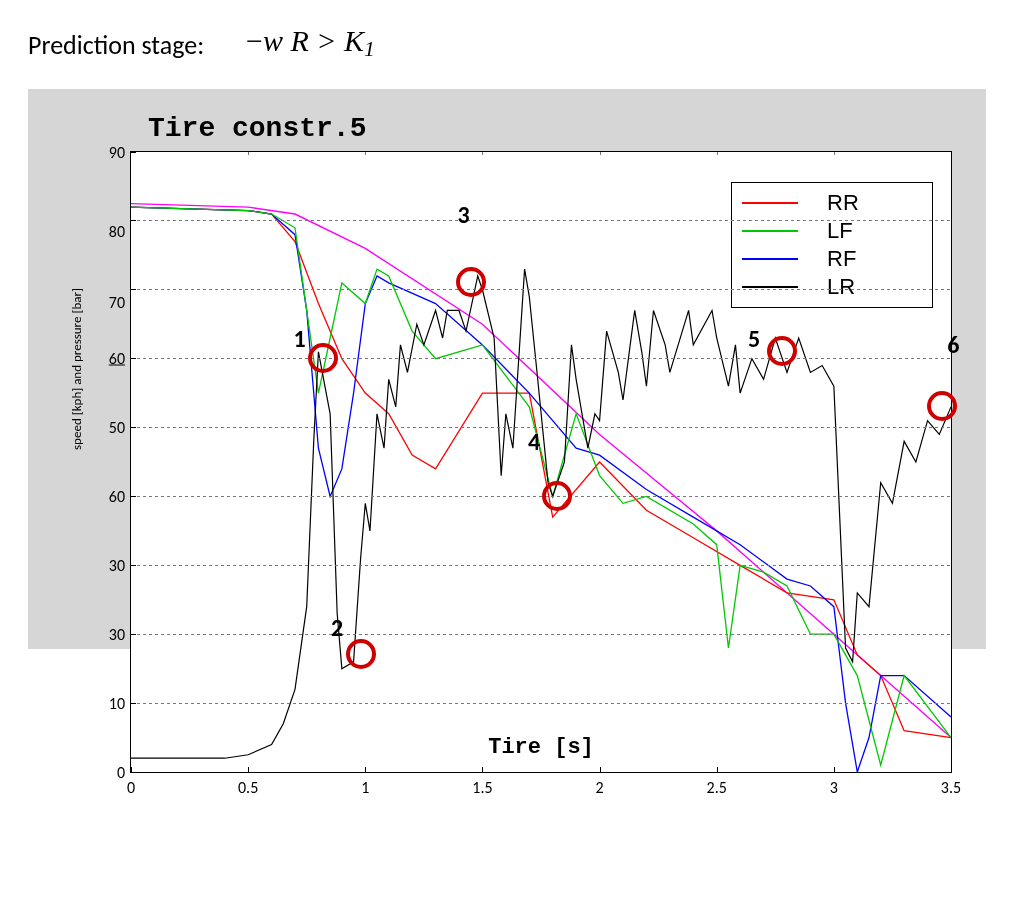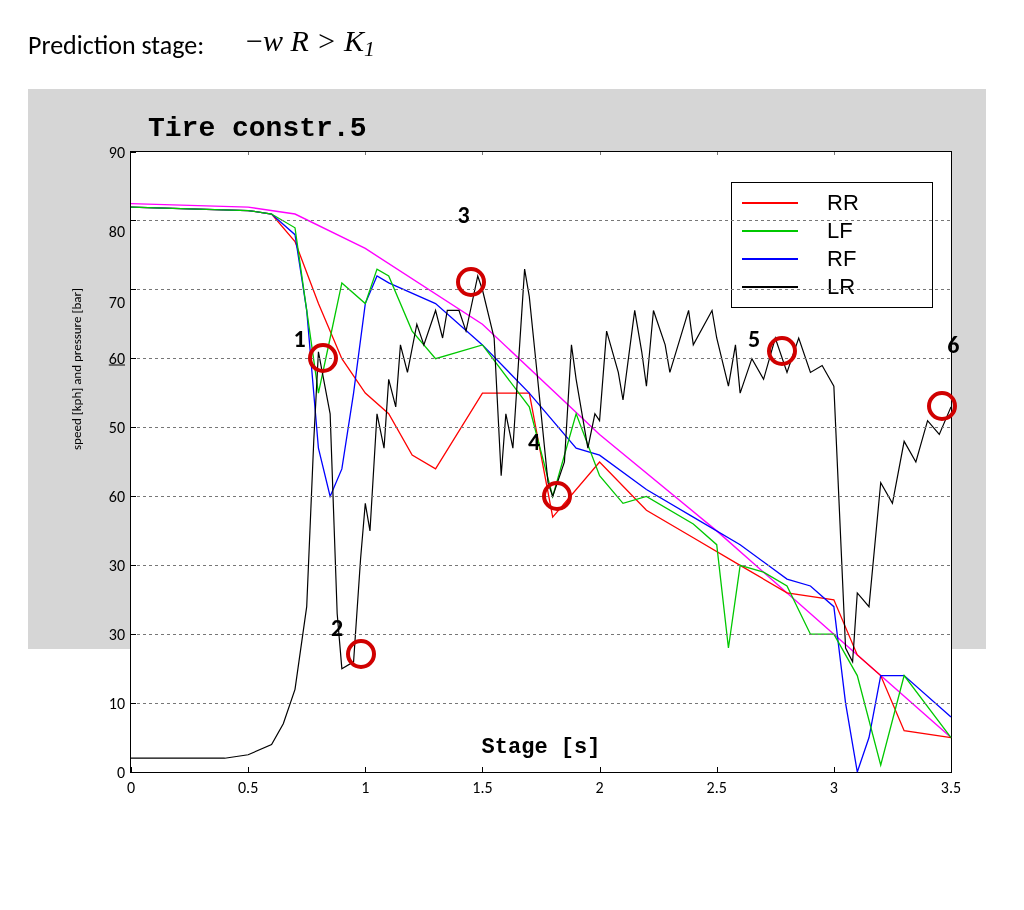--- a/index.html
+++ b/index.html
@@ -167,21 +167,21 @@
         </div>
         <div class="legend-row">
           <div class="legend-swatch" style="background: rgb(0, 0, 255);"></div>
           <div>RF</div>
         </div>
         <div class="legend-row">
           <div class="legend-swatch" style="background: rgb(0, 0, 0);"></div>
           <div>LR</div>
         </div>
       </div>
-    <div class="xlabel">Stage [s]</div>
+    <div class="xlabel">Tire [s]</div>
   <div class="y-tick-label" style="top: 620px;">0</div>
       <div class="y-tick-mark" style="top: 620px;"></div>
       <div class="grid-line-h" style="top: 551.111px;"></div>
       <div class="y-tick-label" style="top: 551.111px;">10</div>
       <div class="y-tick-mark" style="top: 551.111px;"></div>
       <div class="grid-line-h" style="top: 482.222px;"></div>
       <div class="y-tick-label" style="top: 482.222px;">30</div>
       <div class="y-tick-mark" style="top: 482.222px;"></div>
       <div class="grid-line-h" style="top: 413.333px;"></div>
       <div class="y-tick-label" style="top: 413.333px;">30</div>

